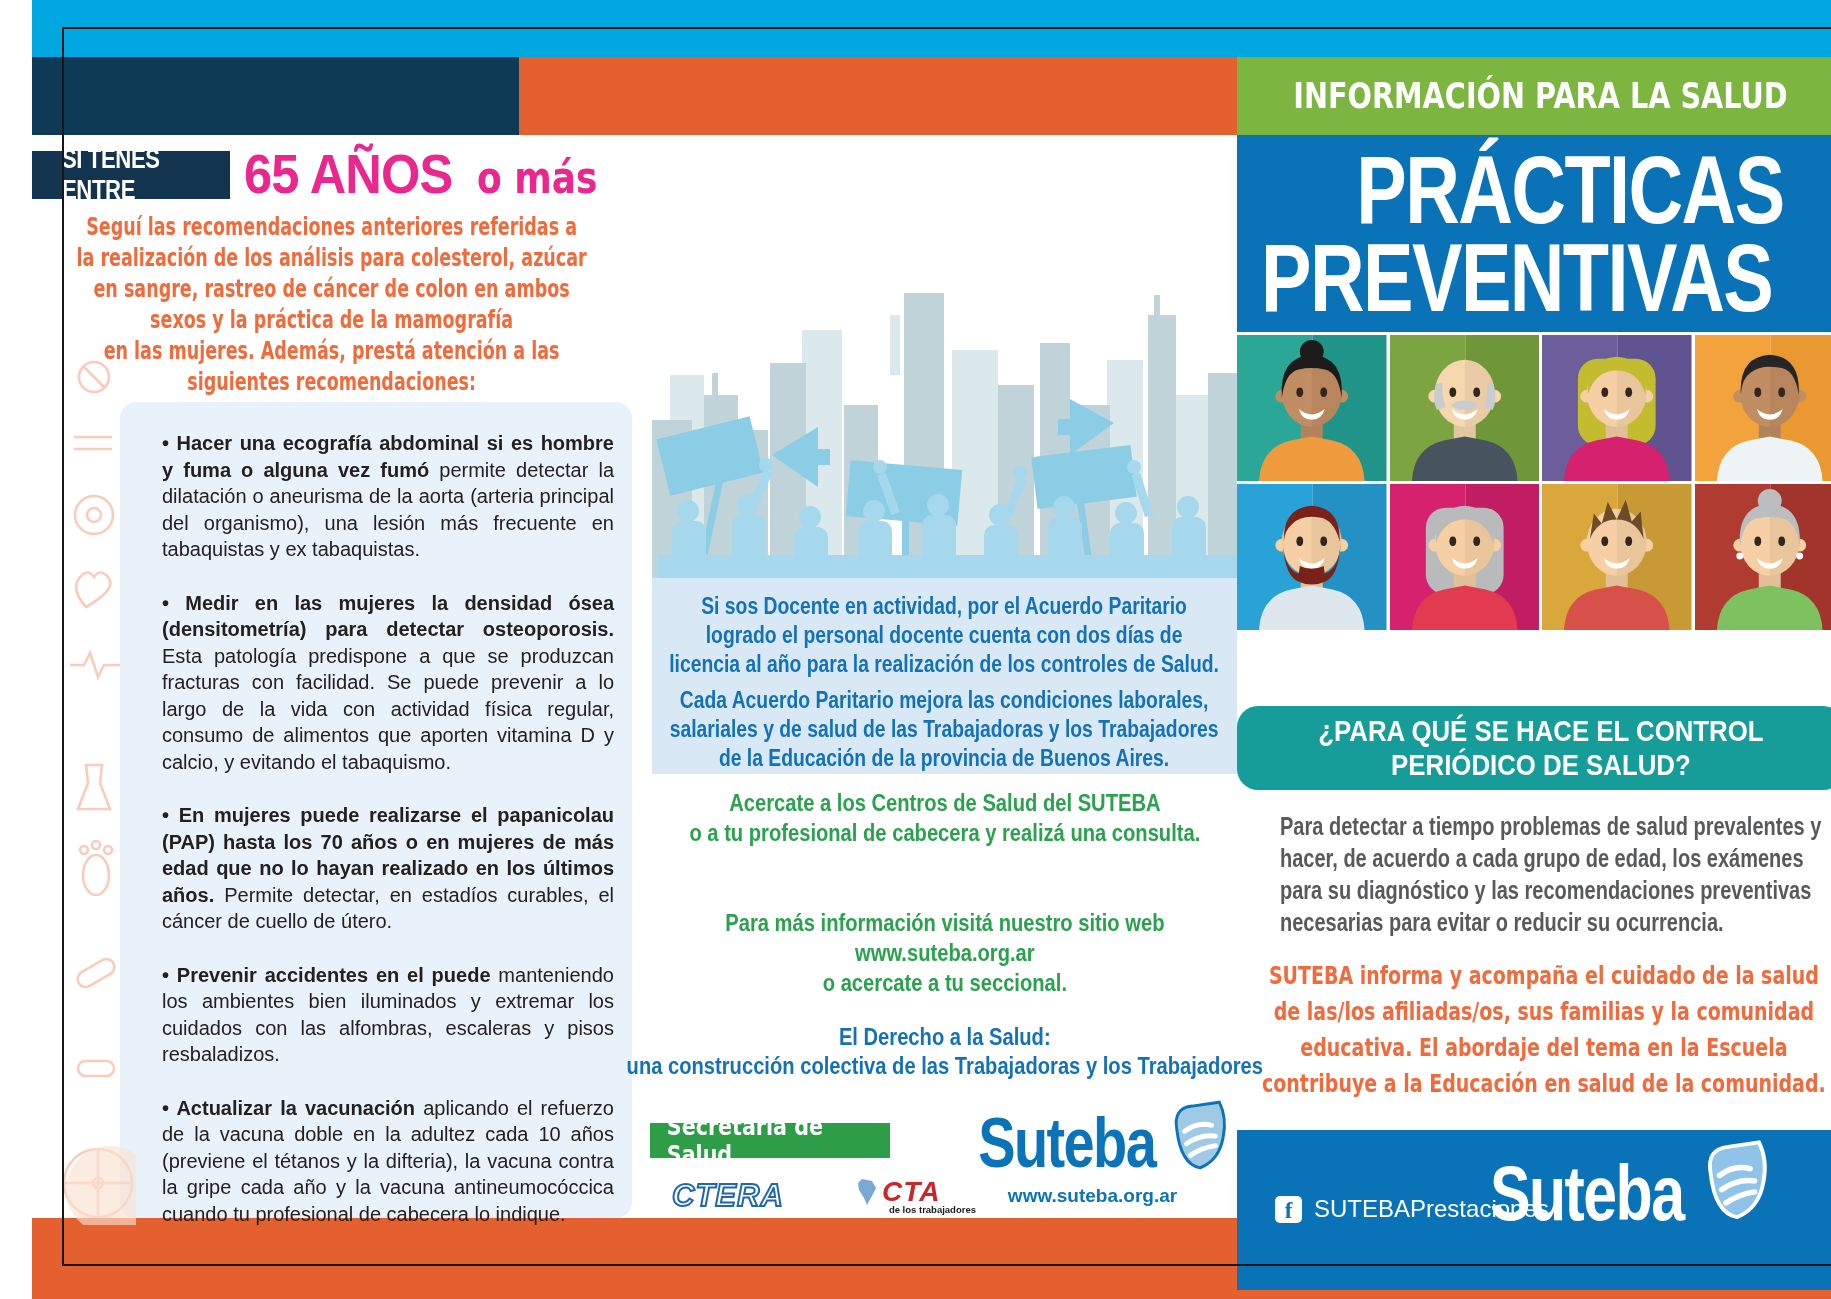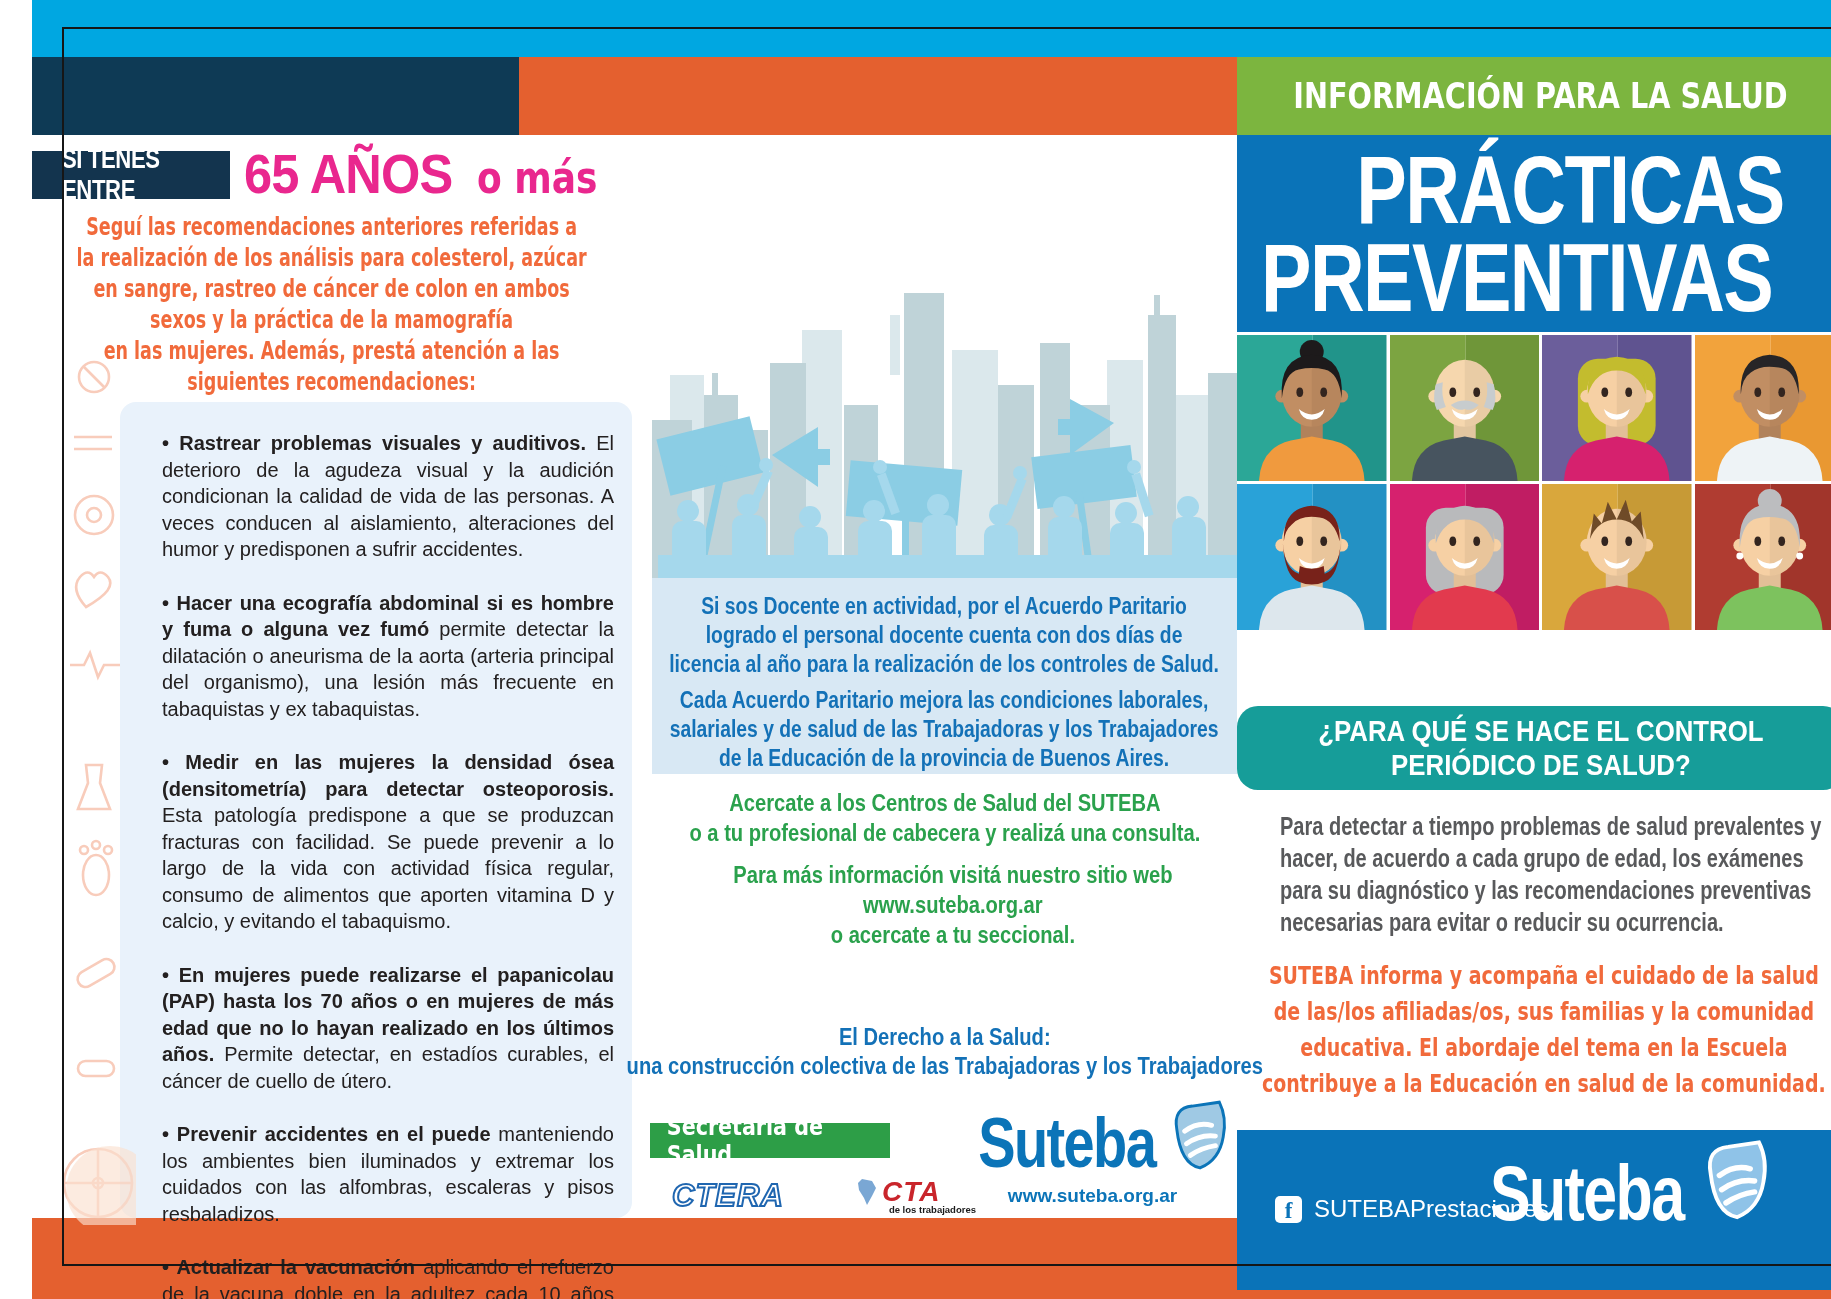--- a/index.html
+++ b/index.html
@@ -99,21 +99,20 @@
     <span class="cx pre">Seguí las recomendaciones anteriores referidas a
 la realización de los análisis para colesterol, azúcar
 en sangre, rastreo de cáncer de colon en ambos
 sexos y la práctica de la mamografía
 en las mujeres. Además, prestá atención a las
 siguientes recomendaciones:</span>
   </div>
 
   <div class="abs leftbox"></div>
   <div class="abs bullets">
-    <p class="bullet"><span class="b">Rastrear problemas visuales y auditivos.</span> <span>El deterioro de la agudeza visual y la audición condicionan la calidad de vida de las personas. A veces conducen al aislamiento, alteraciones del humor y predisponen a sufrir accidentes.</span></p>
     <p class="bullet"><span class="b">Hacer una ecografía abdominal si es hombre y fuma o alguna vez fumó</span> <span>permite detectar la dilatación o aneurisma de la aorta (arteria principal del organismo), una lesión más frecuente en tabaquistas y ex tabaquistas.</span></p>
     <p class="bullet"><span class="b">Medir en las mujeres la densidad ósea (densitometría) para detectar osteoporosis.</span> <span>Esta patología predispone a que se produzcan fracturas con facilidad. Se puede prevenir a lo largo de la vida con actividad física regular, consumo de alimentos que aporten vitamina D y calcio, y evitando el tabaquismo.</span></p>
     <p class="bullet"><span class="b">En mujeres puede realizarse el papanicolau (PAP) hasta los 70 años o en mujeres de más edad que no lo hayan realizado en los últimos años.</span> <span>Permite detectar, en estadíos curables, el cáncer de cuello de útero.</span></p>
     <p class="bullet"><span class="b">Prevenir accidentes en el puede</span> <span>manteniendo los ambientes bien iluminados y extremar los cuidados con las alfombras, escaleras y pisos resbaladizos.</span></p>
     <p class="bullet"><span class="b">Actualizar la vacunación</span> <span>aplicando el refuerzo de la vacuna doble en la adultez cada 10 años (previene el tétanos y la difteria), la vacuna contra la gripe cada año y la vacuna antineumocóccica cuando tu profesional de cabecera lo indique.</span></p>
   </div>
 
   <svg class="abs" style="left:20px;top:345px;" width="84" height="880" viewBox="0 0 84 880">
     <g stroke="#f3a283" stroke-width="2.6" fill="none" opacity=".55">
       <circle cx="42" cy="32" r="15"></circle>
@@ -214,21 +213,21 @@
   </div>
   <div class="abs bluep" style="left:620px;top:686px;width:585px;">
     <span class="cx84 pre">Cada Acuerdo Paritario mejora las condiciones laborales,
 salariales y de salud de las Trabajadoras y los Trabajadores
 de la Educación de la provincia de Buenos Aires.</span>
   </div>
   <div class="abs greenp" style="left:600px;top:788px;width:625px;">
     <span class="cx84 pre">Acercate a los Centros de Salud del SUTEBA
 o a tu profesional de cabecera y realizá una consulta.</span>
   </div>
-  <div class="abs greenp" style="left:600px;top:860px;width:625px;padding-left:8px;">
+  <div class="abs greenp" style="left:600px;top:908px;width:625px;">
     <span class="cx84 pre">Para más información visitá nuestro sitio web
 www.suteba.org.ar
 o acercate a tu seccional.</span>
   </div>
   <div class="abs bluep" style="left:590px;top:1022px;width:645px;font-size:24px;">
     <span class="cx84 pre">El Derecho a la Salud:
 una construcción colectiva de las Trabajadoras y los Trabajadores</span>
   </div>
 
   <div class="abs secbar">

